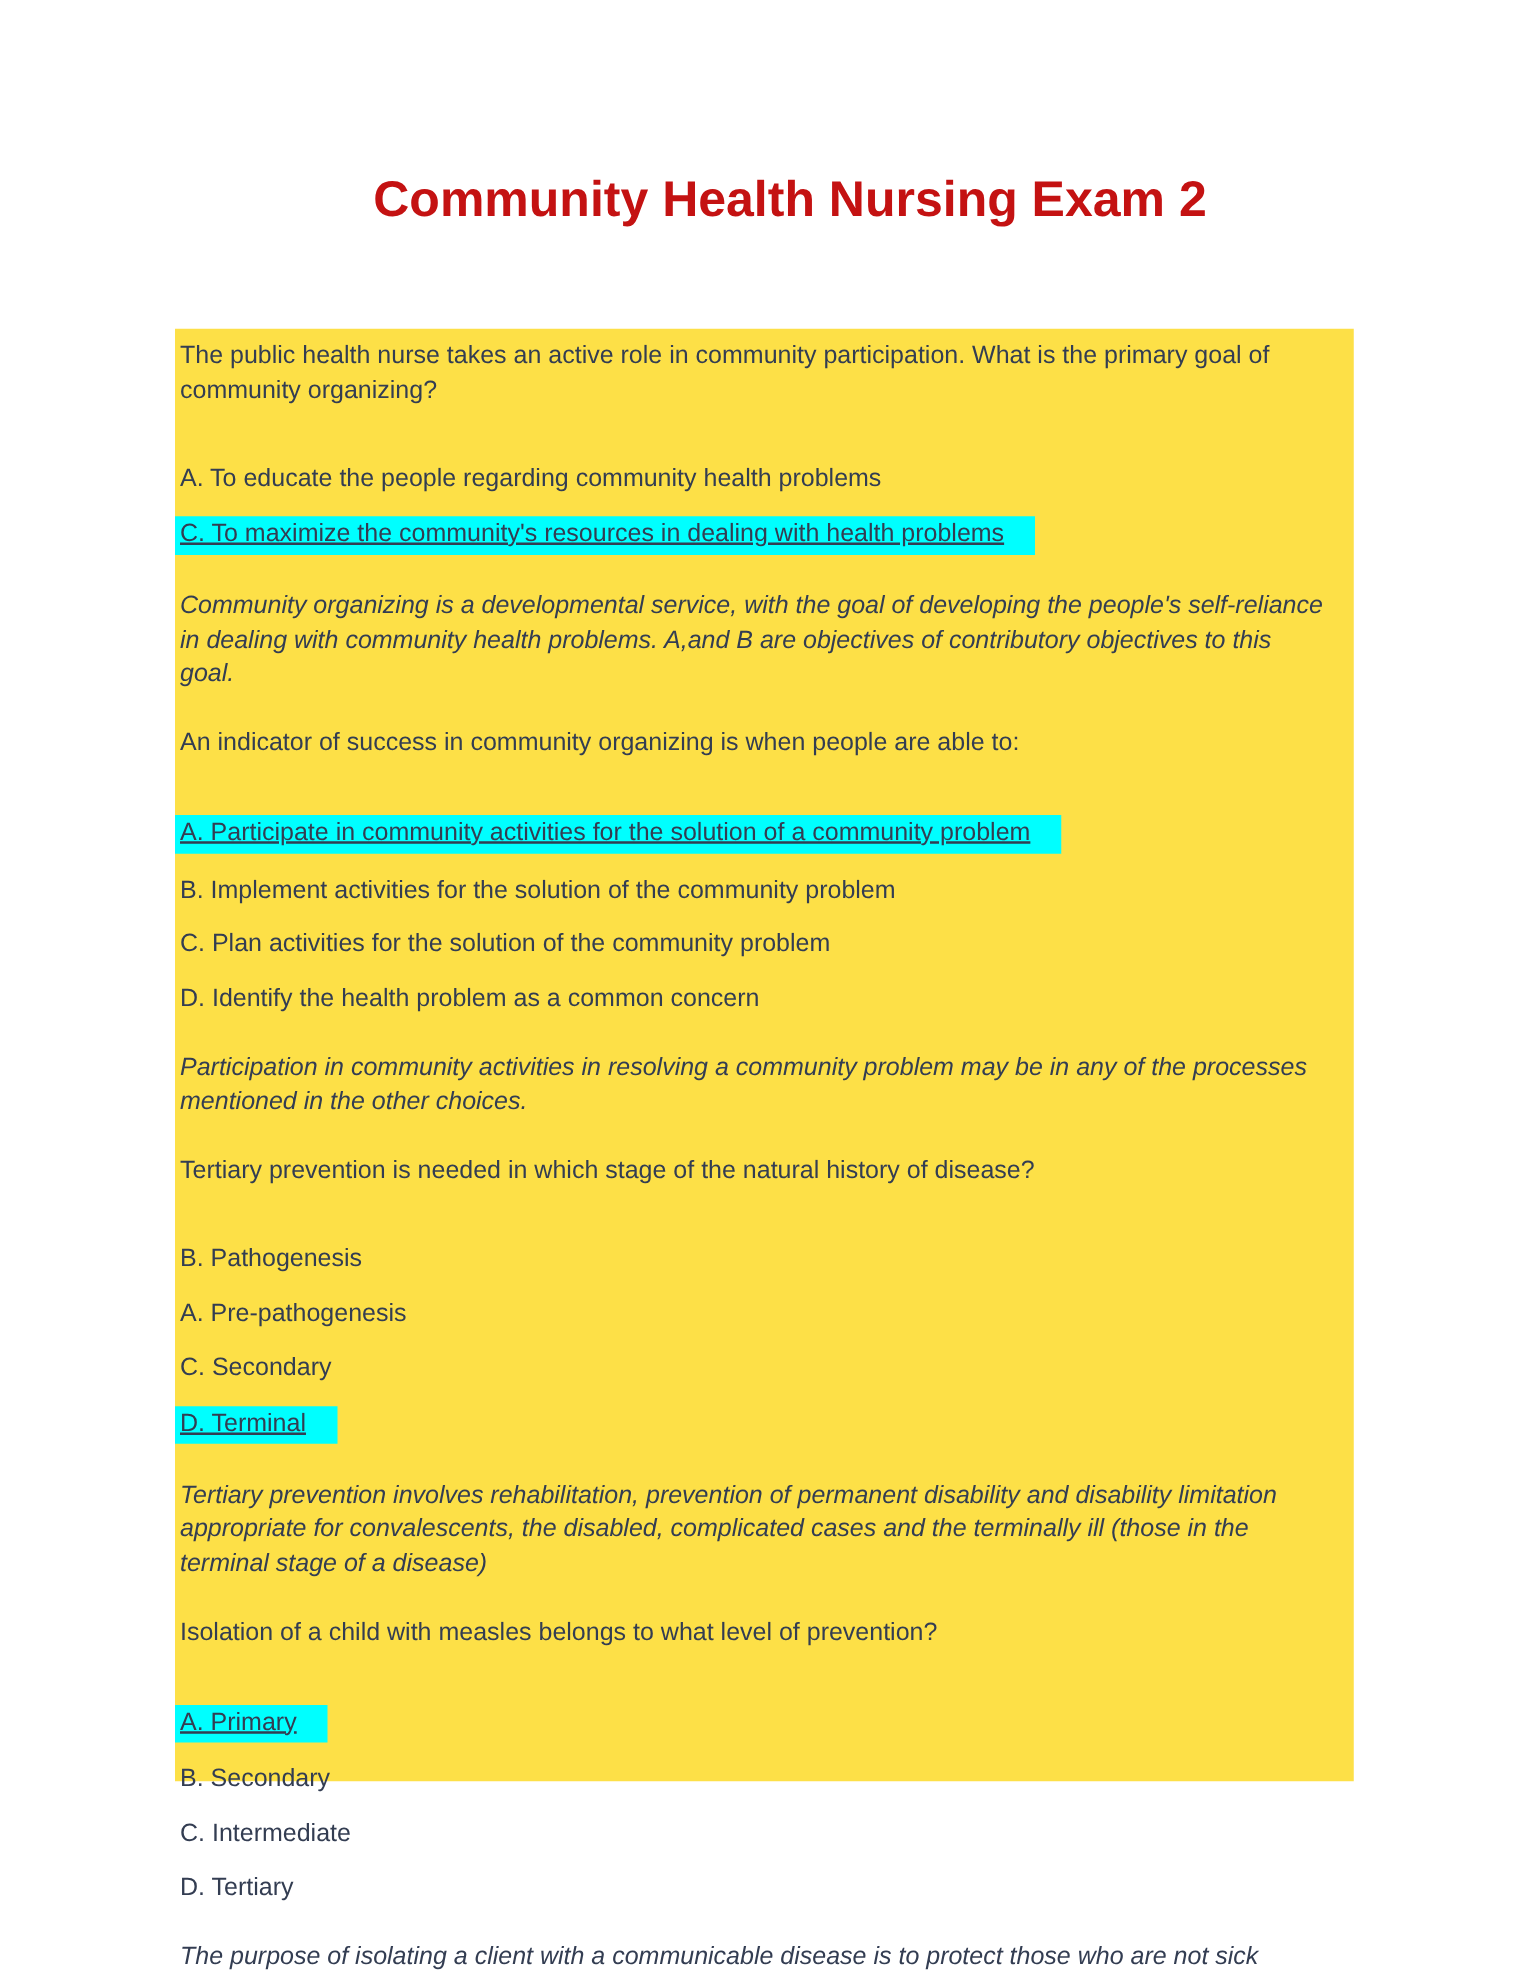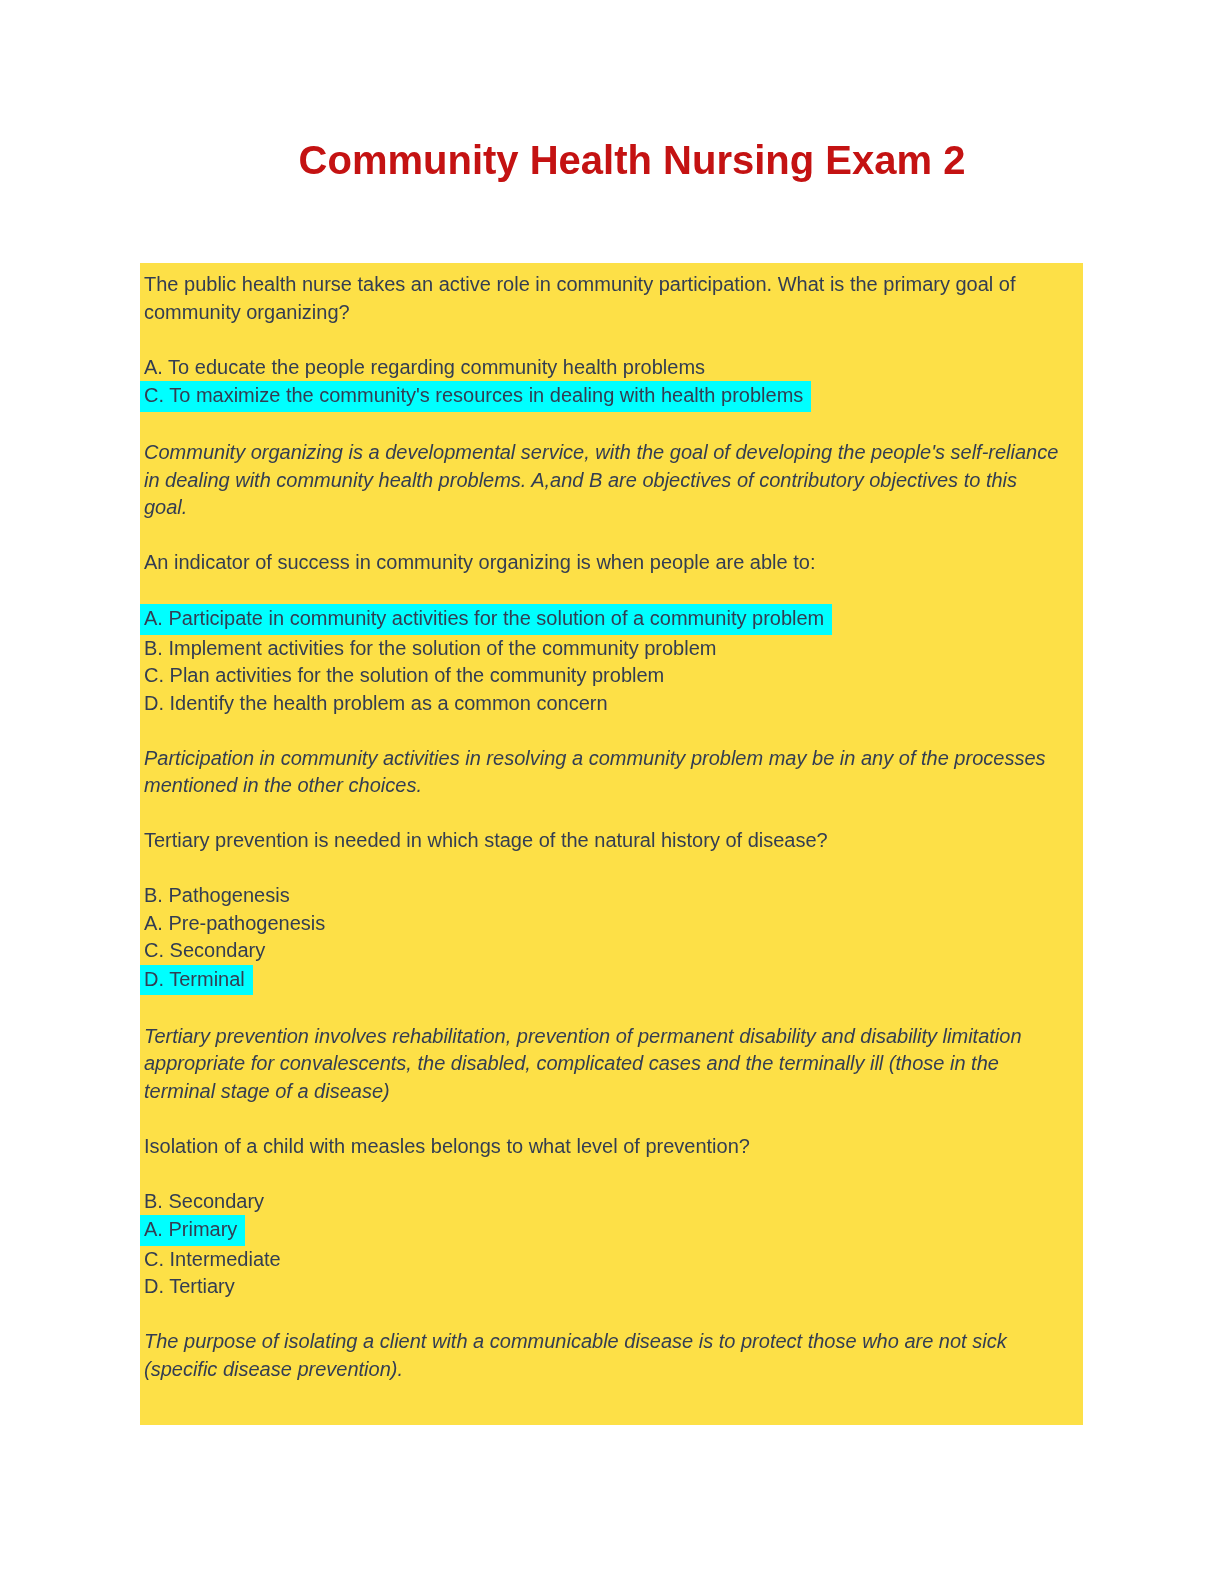--- a/index.html
+++ b/index.html
@@ -49,25 +49,27 @@
     margin: 0;
   }
   .rationale {
     font-style: italic;
   }
   .opt {
     white-space: nowrap;
   }
   .optline {
     display: inline-block;
+    margin-top: 16px;
   }
   .optline.hl {
     background: #00ffff;
-    padding: 1px 8px 2px 4px;
+    padding: 1px 25px 2px 4px;
     margin-left: -4px;
+    text-decoration: underline;
   }
 </style>
 </head>
 <body>
 
 <div class="page">
 
   <h1 class="title">Community Health Nursing Exam 2</h1>
 
   <div class="card">
@@ -106,22 +108,22 @@
       <div class="opt"><span class="optline hl">D. Terminal</span></div>
     </div>
     <div class="block">
       <p class="rationale">Tertiary prevention involves rehabilitation, prevention of permanent disability and disability limitation appropriate for convalescents, the disabled, complicated cases and the terminally ill (those in the terminal stage of a disease)</p>
     </div>
 
     <div class="block">
       <p>Isolation of a child with measles belongs to what level of prevention?</p>
     </div>
     <div class="block">
+      <div class="opt"><span class="optline hl">A. Primary</span></div>
       <div class="opt"><span class="optline">B. Secondary</span></div>
-      <div class="opt"><span class="optline hl">A. Primary</span></div>
       <div class="opt"><span class="optline">C. Intermediate</span></div>
       <div class="opt"><span class="optline">D. Tertiary</span></div>
     </div>
     <div class="block">
       <p class="rationale">The purpose of isolating a client with a communicable disease is to protect those who are not sick (specific disease prevention).</p>
     </div>
 
   </div>
 </div>
 

